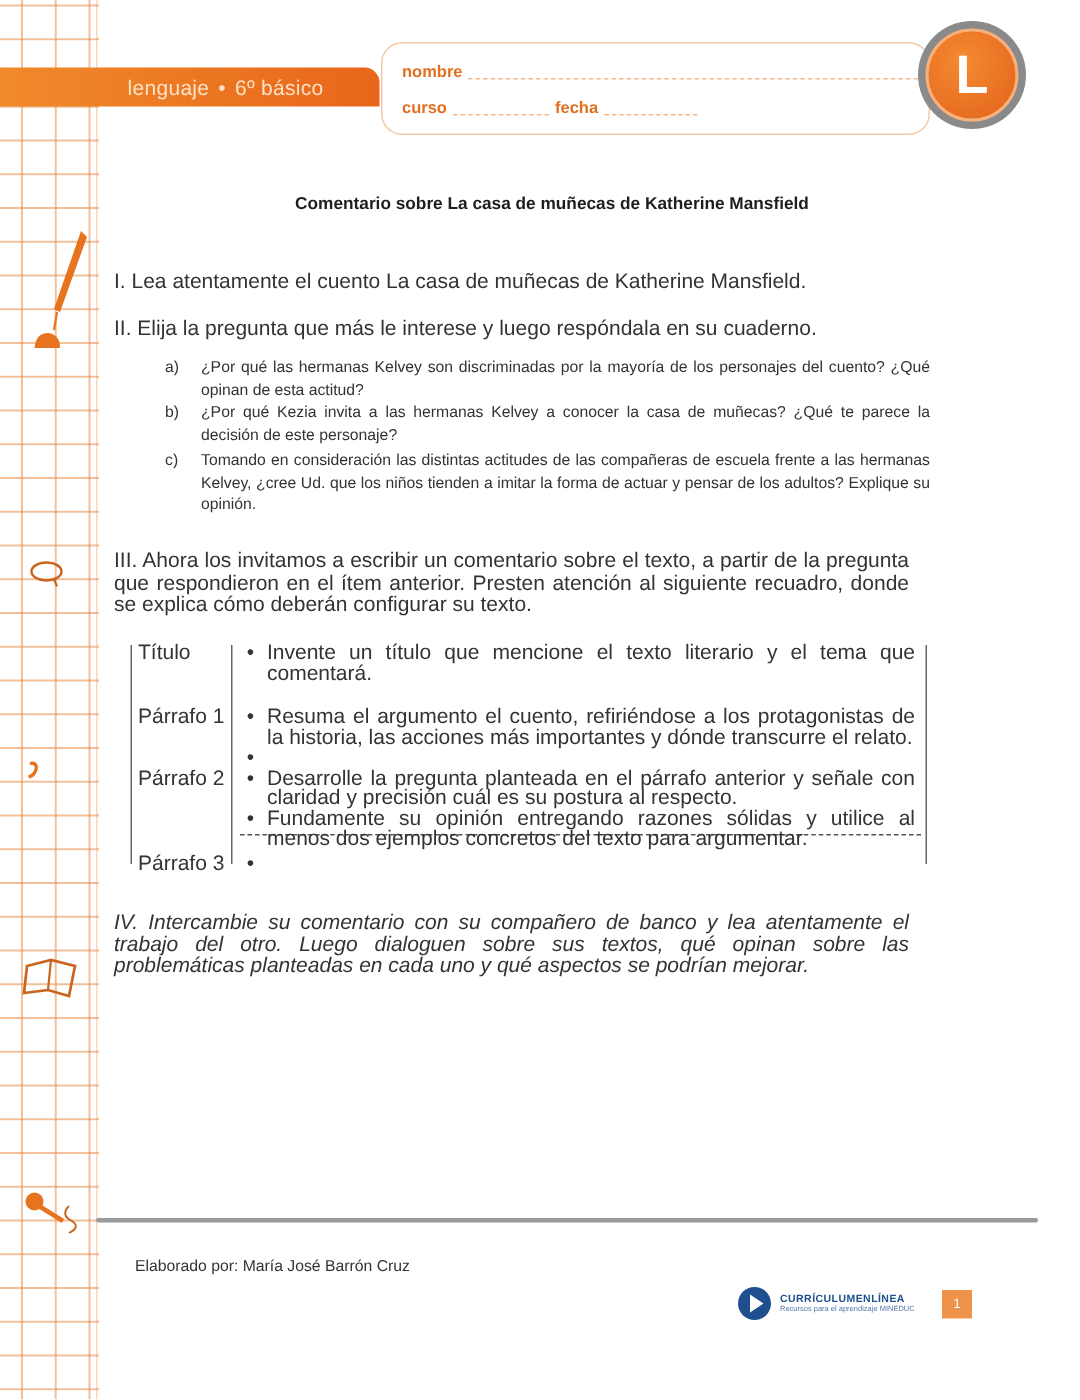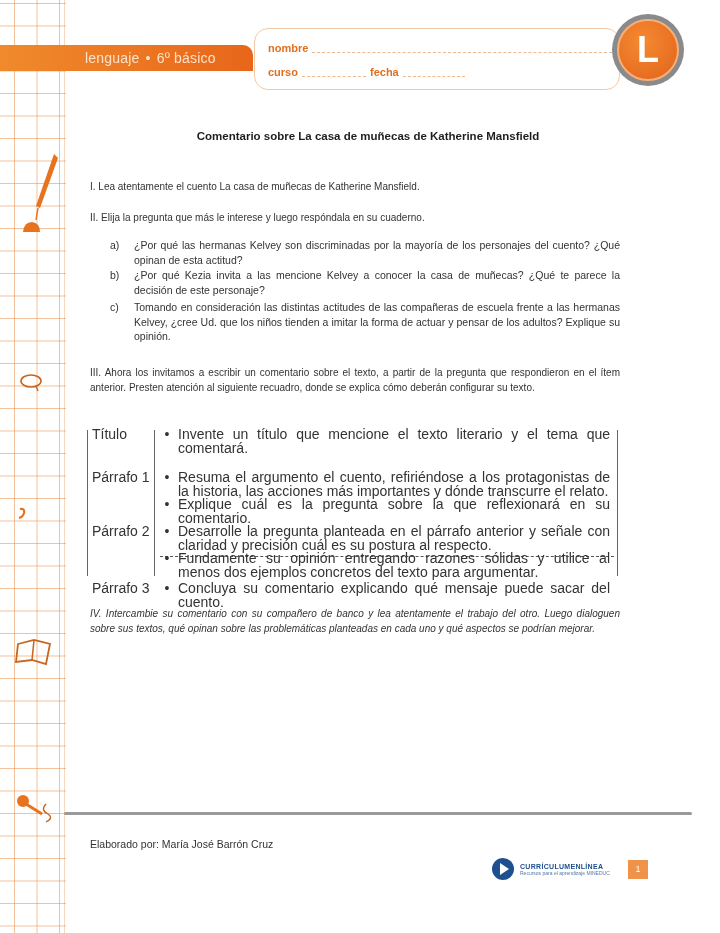--- a/index.html
+++ b/index.html
@@ -45,21 +45,21 @@
   .badge-inner {
     width:58px; height:58px; border-radius:50%; background:radial-gradient(circle at 40% 35%,#f58a32,#e2621a);
     border:2px solid #f7b07a; display:flex; align-items:center; justify-content:center;
     color:#ffffff; font-size:36px; font-weight:bold; font-family:"Liberation Sans", sans-serif;
   }
 
   .title {
     position:absolute; left:98px; width:540px; top:130px; text-align:center;
     font-size:11.5px; font-weight:bold; color:#1e1e1e;
   }
-  .p { position:absolute; left:90px; width:530px; font-size:10px; line-height:14.5px; color:#333; text-align:justify; }
+  .p { position:absolute; left:76px; width:530px; font-size:14px; line-height:14.5px; color:#333; text-align:justify; }
   .q { position:absolute; left:110px; width:510px; font-size:10.5px; line-height:14.5px; color:#333; display:flex; }
   .q .lbl { width:24px; flex:none; }
   .q .txt { flex:1; text-align:justify; }
 
   
   .tbl { position:absolute; left:86px; top:428px; width:536px; font-size:14px; color:#333; }
   .tbl-row { display:flex; line-height:13.5px; }
   .tbl-key { width:64px; flex:none; padding-left:6px; }
   .tbl-bul { width:22px; flex:none; text-align:center; }
   .tbl-val { flex:1; padding-right:12px; text-align:justify; }
@@ -142,21 +142,21 @@
 
 <div class="p" style="top:180px;">I. Lea atentamente el cuento La casa de muñecas de Katherine Mansfield.</div>
 <div class="p" style="top:211px;">II. Elija la pregunta que más le interese y luego respóndala en su cuaderno.</div>
 
 <div class="q" style="top:238px;">
   <span class="lbl">a)</span>
   <span class="txt">¿Por qué las hermanas Kelvey son discriminadas por la mayoría de los personajes del cuento? ¿Qué opinan de esta actitud?</span>
 </div>
 <div class="q" style="top:268px;">
   <span class="lbl">b)</span>
-  <span class="txt">¿Por qué Kezia invita a las mencione Kelvey a conocer la casa de muñecas? ¿Qué te parece la decisión de este personaje?</span>
+  <span class="txt">¿Por qué Kezia invita a las hermanas Kelvey a conocer la casa de muñecas? ¿Qué te parece la decisión de este personaje?</span>
 </div>
 <div class="q" style="top:300px;">
   <span class="lbl">c)</span>
   <span class="txt">Tomando en consideración las distintas actitudes de las compañeras de escuela frente a las hermanas Kelvey, ¿cree Ud. que los niños tienden a imitar la forma de actuar y pensar de los adultos? Explique su opinión.</span>
 </div>
 
 <div class="p" style="top:366px;">III. Ahora los invitamos a escribir un comentario sobre el texto, a partir de la pregunta que respondieron en el ítem anterior. Presten atención al siguiente recuadro, donde se explica cómo deberán configurar su texto.</div>
 
 <div class="vline" style="left:87px;top:430px;height:146px;"></div>
 <div class="vline" style="left:154px;top:430px;height:146px;"></div>
@@ -170,36 +170,34 @@
     <span class="tbl-val">Invente un título que mencione el texto literario y el tema que comentará.</span>
   </div>
   <div class="tbl-row" style="margin-top:16px;">
     <span class="tbl-key">Párrafo 1</span>
     <span class="tbl-bul">•</span>
     <span class="tbl-val">Resuma el argumento el cuento, refiriéndose a los protagonistas de la historia, las acciones más importantes y dónde transcurre el relato.</span>
   </div>
   <div class="tbl-row">
     <span class="tbl-key"></span>
     <span class="tbl-bul">•</span>
-    <span class="tbl-val">Explique cuál es la pregunta sobre la que reflexionará en su comentario.</span>
   </div>
   <div class="tbl-row">
     <span class="tbl-key">Párrafo 2</span>
     <span class="tbl-bul">•</span>
     <span class="tbl-val">Desarrolle la pregunta planteada en el párrafo anterior y señale con claridad y precisión cuál es su postura al respecto.</span>
   </div>
   <div class="tbl-row">
     <span class="tbl-key"></span>
     <span class="tbl-bul">•</span>
     <span class="tbl-val">Fundamente su opinión entregando razones sólidas y utilice al menos dos ejemplos concretos del texto para argumentar.</span>
   </div>
   <div class="tbl-row" style="margin-top:3px;">
     <span class="tbl-key">Párrafo 3</span>
     <span class="tbl-bul">•</span>
-    <span class="tbl-val">Concluya su comentario explicando qué mensaje puede sacar del cuento.</span>
   </div>
 </div>
 
 <div class="p" style="top:607px;font-style:italic;">IV. Intercambie su comentario con su compañero de banco y lea atentamente el trabajo del otro. Luego dialoguen sobre sus textos, qué opinan sobre las problemáticas planteadas en cada uno y qué aspectos se podrían mejorar.</div>
 
 <div class="hr-footer"></div>
 <div class="author">Elaborado por: María José Barrón Cruz</div>
 
 <div class="logo">
   <div class="logo-circle"></div>

